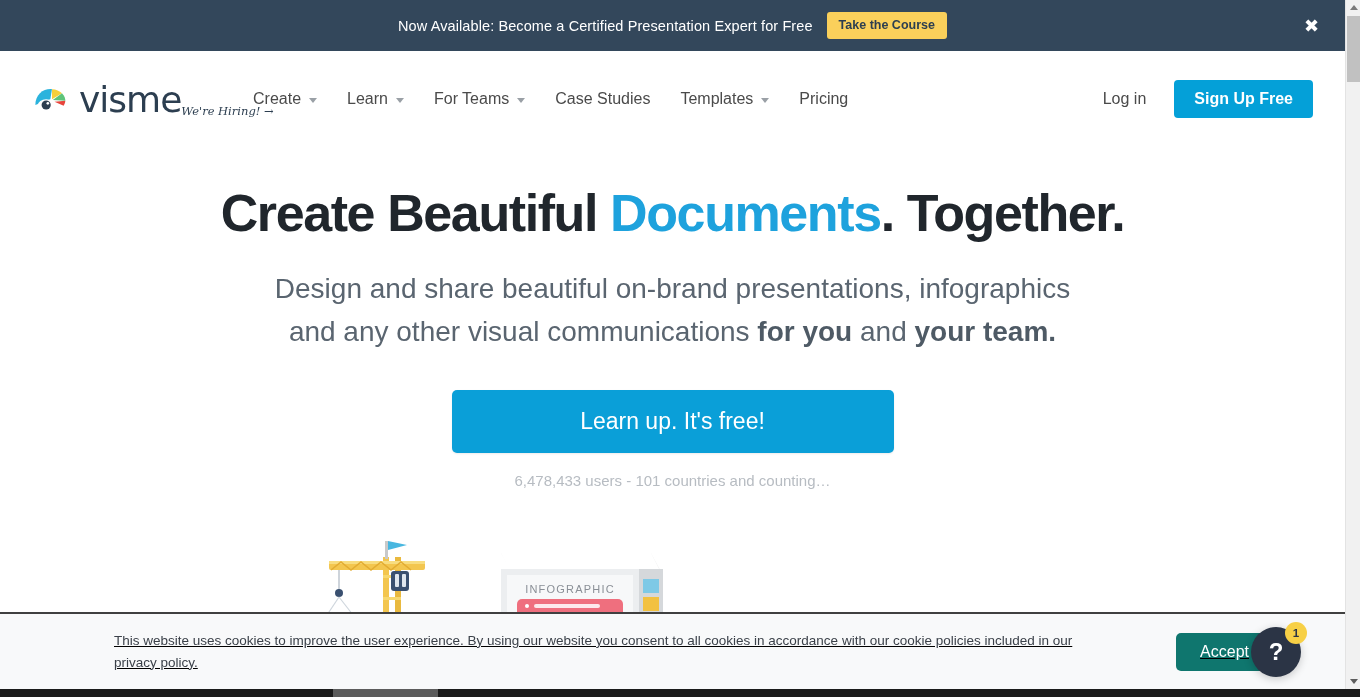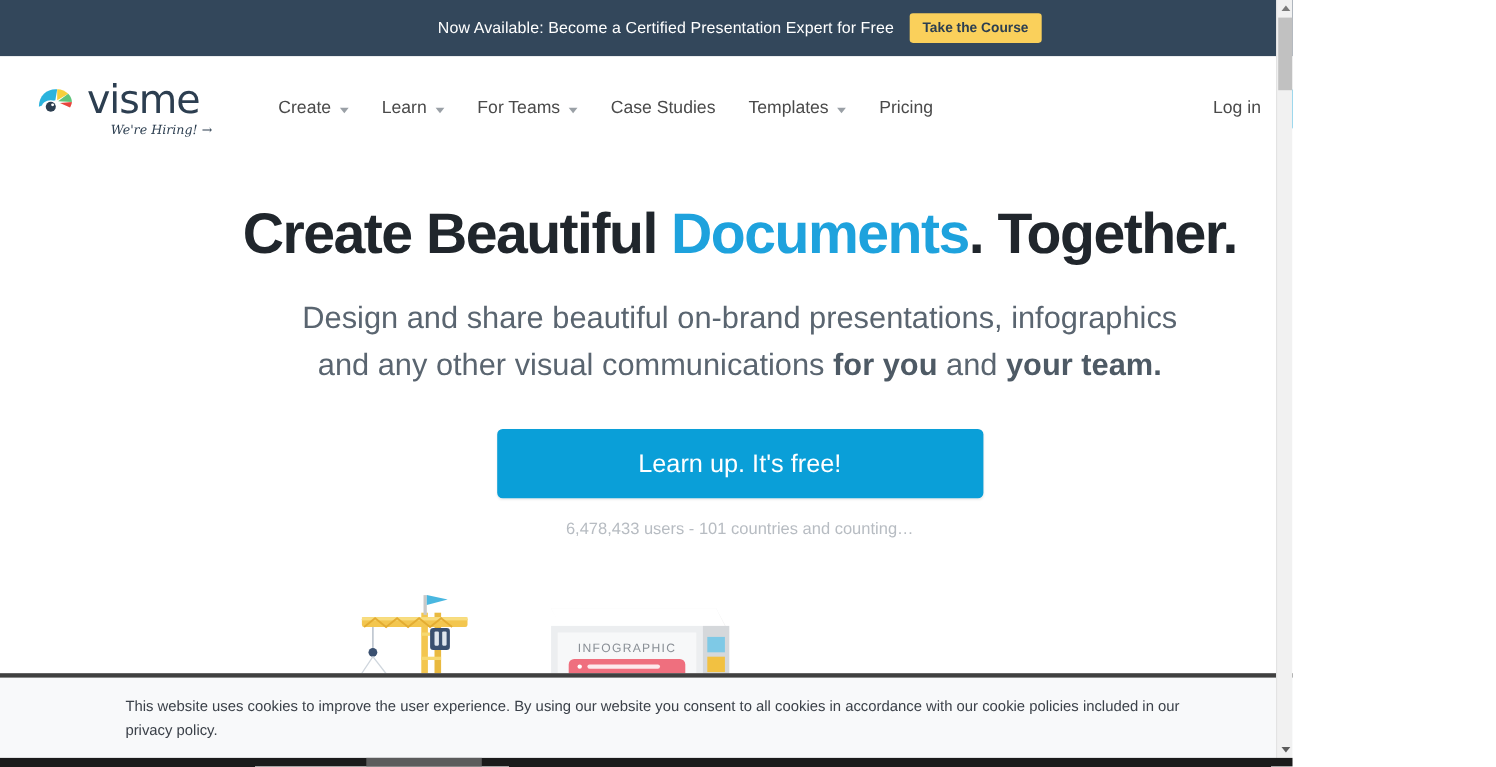--- a/index.html
+++ b/index.html
@@ -4,21 +4,21 @@
 <style>
   * { box-sizing: border-box; margin: 0; padding: 0; }
   html, body {
     width: 1360px; height: 697px;
     overflow: hidden;
     font-family: "Liberation Sans", sans-serif;
     background: #ffffff;
   }
   #page {
     position: relative;
-    width: 1175px; height: 697px;
+    width: 1360px; height: 697px;
     overflow: hidden;
     background: #ffffff;
   }
 
   
   #viewport {
     position: absolute;
     left: 0; top: 0;
     width: 1345px; height: 689px;
     overflow: hidden;
@@ -66,21 +66,20 @@
   
   .site-header {
     height: 95px;
     display: flex;
     align-items: center;
     padding: 0 32px;
     background: #ffffff;
   }
   .brand {
     display: flex;
-    flex-direction: column;
     align-items: flex-start;
     width: 165px;
     cursor: pointer;
     margin-top: 2px;
   }
   .brand-row { display: flex; align-items: center; gap: 7px; }
   .brand-mark { width: 40px; height: 30px; display: block; }
   .brand-word {
     font-size: 36px;
     font-weight: 400;
@@ -199,24 +198,25 @@
   }
   .hero-art svg { display: block; margin: 0 auto; }
 
   
   .cookie-bar {
     position: absolute;
     left: 0; bottom: 0;
     width: 1345px;
     height: 77px;
     background: #f8f9fa;
-    border-top: 4px solid #404040;
+    border-top: 2px solid #404040;
     display: flex;
     align-items: center;
     padding: 0 24px 0 114px;
+    text-decoration: underline;
   }
   .cookie-text {
     font-size: 13.5px;
     color: #3b4149;
     line-height: 1.6;
     max-width: 975px;
   }
   .cookie-accept {
     margin-left: auto;
     margin-right: 48px;

